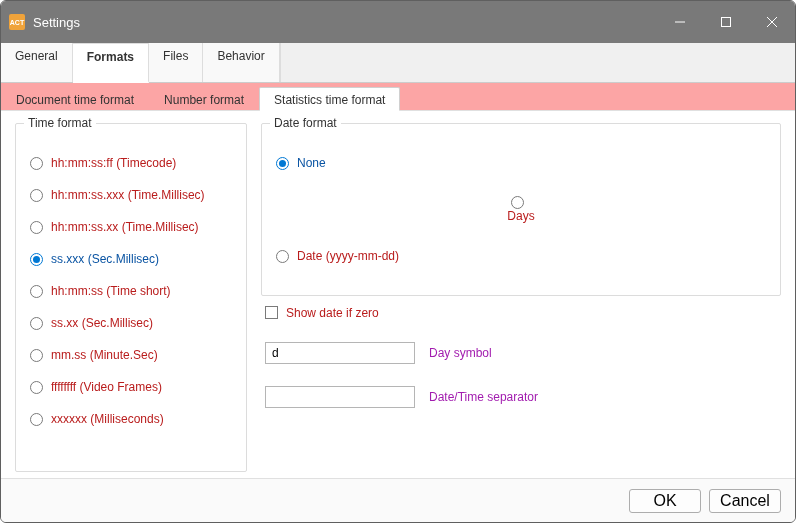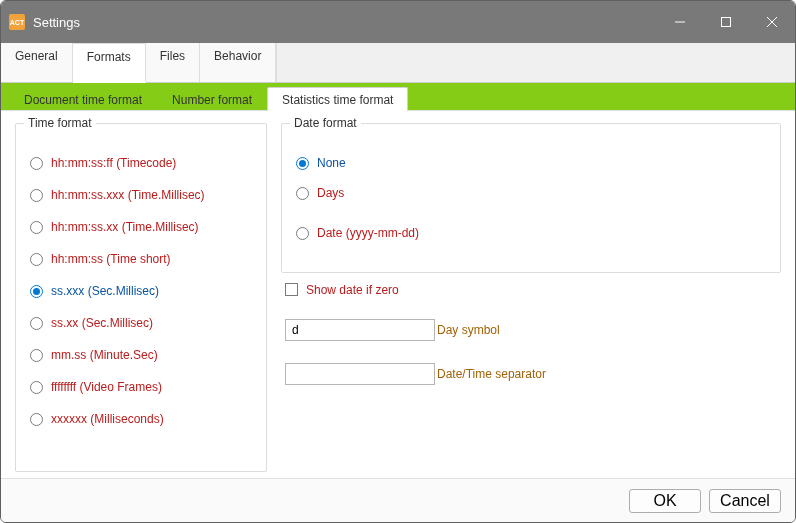--- a/index.html
+++ b/index.html
@@ -52,29 +52,30 @@
     line-height:26px;
     border-right:1px solid #ddd;
     color:#333;
     cursor:default;
   }
   .tabs1 .tab.active {
     background:#fff;
     border-bottom:2px solid #fff;
     margin-bottom:-1px;
     border-top:1px solid #ddd;
+    font-weight:bold;
   }
   .tabs1 .tabrest { flex:1; border-left:1px solid #ddd; background:#f0f0f0; }
   .tabs2 {
     height: 28px;
     border-bottom: 1px solid #e0e0e0;
     display:flex;
-    padding-left:8px;
+    padding-left:0;
     padding-top:4px;
-    background:#84cc16;
+    background:#fca5a5;
   }
   .tabs2 .tab {
     padding: 0 14px;
     line-height:24px;
     border:1px solid transparent;
     color:#333;
   }
   .tabs2 .tab.active {
     border:1px solid #d0d0d0;
     border-bottom:1px solid #fff;
@@ -95,21 +96,21 @@
     border-radius:2px;
     position:relative;
     padding: 14px 14px 10px 14px;
   }
   .group .legend {
     position:absolute; top:-8px; left:8px;
     background:#fff; padding:0 4px;
     color:#333;
   }
   .left-group {
-    width: 252px;
+    width: 232px;
   }
   .left-group .radio-row {
     display:flex; align-items:center;
     margin: 18px 0;
   }
   .left-group .radio-row:first-of-type { margin-top:12px; }
   .right {
     flex:1;
     display:flex; flex-direction:column;
   }
@@ -126,21 +127,21 @@
   }
   .check-row { display:flex; align-items:flex-start; margin-bottom:6px; }
   .field-row { display:flex; align-items:center; margin-top: 22px; }
   .txt {
     width: 150px; height:22px;
     border:1px solid #b5b5b5;
     padding:2px 6px;
     background:#fff;
     font-family:inherit; font-size:12px;
   }
-  .field-label { margin-left:2px; color:#a16207; }
+  .field-label { margin-left:14px; color:#a21caf; }
 
   .footer {
     border-top:1px solid #e0e0e0;
     height:44px;
     display:flex; align-items:center; justify-content:flex-end;
     padding-right:14px; gap:8px;
     background:#fafafa;
   }
   .btn {
     min-width:72px; height:24px;
@@ -219,26 +220,26 @@
       </div>
       <div class="radio-row">
         <span class="radio"></span>
         <span class="opt-label">hh:mm:ss.xxx (Time.Millisec)</span>
       </div>
       <div class="radio-row">
         <span class="radio"></span>
         <span class="opt-label">hh:mm:ss.xx (Time.Millisec)</span>
       </div>
       <div class="radio-row">
-        <span class="radio"></span>
-        <span class="opt-label">hh:mm:ss (Time short)</span>
-      </div>
-      <div class="radio-row">
         <span class="radio checked"></span>
         <span class="opt-label sel">ss.xxx (Sec.Millisec)</span>
+      </div>
+      <div class="radio-row">
+        <span class="radio"></span>
+        <span class="opt-label">hh:mm:ss (Time short)</span>
       </div>
       <div class="radio-row">
         <span class="radio"></span>
         <span class="opt-label">ss.xx (Sec.Millisec)</span>
       </div>
       <div class="radio-row">
         <span class="radio"></span>
         <span class="opt-label">mm.ss (Minute.Sec)</span>
       </div>
       <div class="radio-row">
@@ -252,21 +253,21 @@
     </div>
 
     <div class="right">
       <div class="group right-group">
         <div class="legend">Date format</div>
 
         <div class="radio-row">
           <span class="radio checked"></span>
           <span class="opt-label sel">None</span>
         </div>
-        <div class="radio-row" style="margin-top:16px;">
+        <div class="radio-row" style="margin-top:26px;flex-direction:column;">
           <span class="radio"></span>
           <span class="opt-label">Days</span>
         </div>
         <div class="radio-row" style="margin-top:26px;">
           <span class="radio"></span>
           <span class="opt-label">Date (yyyy-mm-dd)</span>
         </div>
       </div>
 
       <div class="below">

